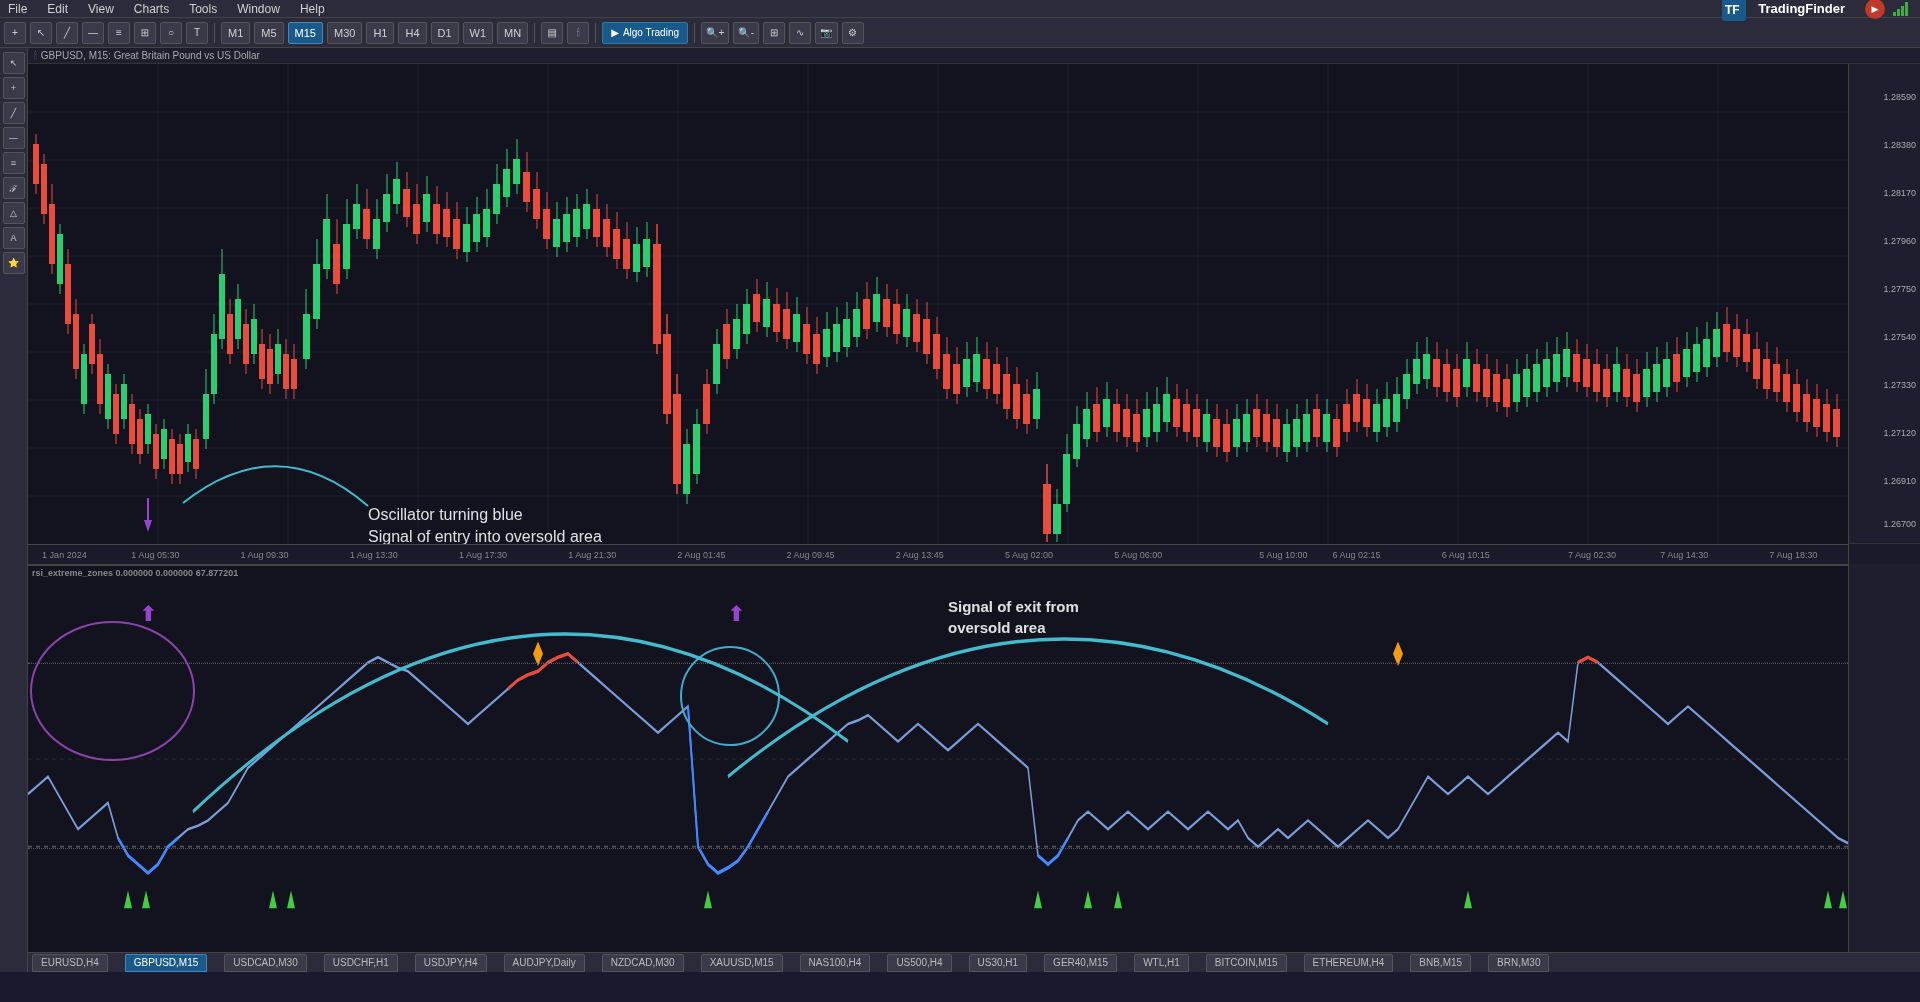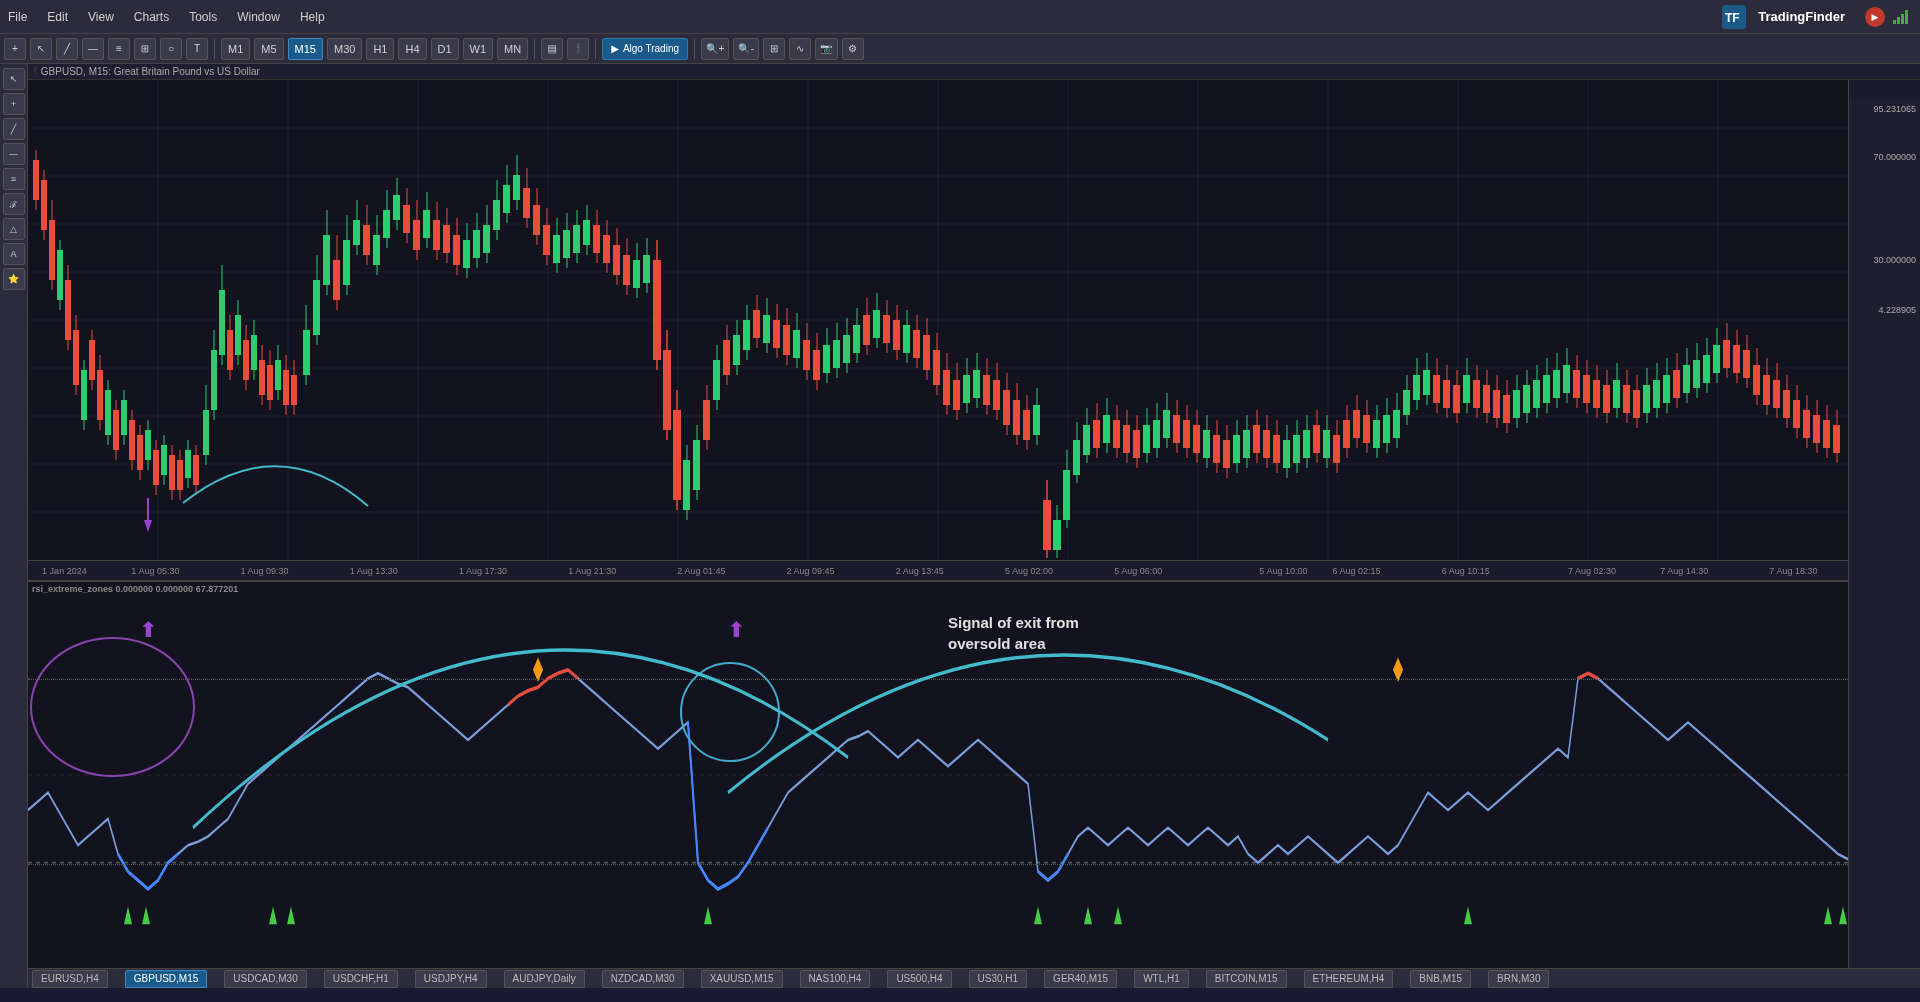--- a/index.html
+++ b/index.html
@@ -7,21 +7,21 @@
       width: 1920px;
       height: 1002px;
       background: #1a1a2e;
       font-family: 'Arial', sans-serif;
       overflow: hidden;
       color: #c0c0c0;
     }
 
     
     #menu-bar {
-      height: 34px;
+      height: 18px;
       background: #2b2b3b;
       display: flex;
       align-items: center;
       padding: 0 4px;
       gap: 12px;
       border-bottom: 1px solid #444;
       font-size: 12px;
       color: #d0d0d0;
     }
     #menu-bar span {
@@ -766,20 +766,24 @@
               <rect x="1785" y="335" width="7" height="28" fill="#e74c3c"></rect>
                 <line x1="1789" y1="320" x2="1789" y2="373" stroke="#e74c3c" stroke-width="1"></line>
               <rect x="1795" y="340" width="7" height="28" fill="#e74c3c"></rect>
                 <line x1="1799" y1="325" x2="1799" y2="378" stroke="#e74c3c" stroke-width="1"></line>
               <rect x="1805" y="345" width="7" height="28" fill="#e74c3c"></rect>
                 <line x1="1809" y1="330" x2="1809" y2="383" stroke="#e74c3c" stroke-width="1"></line>
             </g>
           </svg>
 
           
+          <div class="chart-annotation" style="top:440px; left:340px;">
+            <div>Oscillator turning blue</div>
+            <div>Signal of entry into oversold area</div>
+          </div>
         </div>
 
         <div id="time-axis" style="height:20px; background:#1a1a2a; border-top:1px solid #444; position:relative; overflow:hidden; font-size:9px; color:#888;">
           <span class="time-label" style="left:2%;">1 Jan 2024</span>
           <span class="time-label" style="left:7%;">1 Aug 05:30</span>
           <span class="time-label" style="left:13%;">1 Aug 09:30</span>
           <span class="time-label" style="left:19%;">1 Aug 13:30</span>
           <span class="time-label" style="left:25%;">1 Aug 17:30</span>
           <span class="time-label" style="left:31%;">1 Aug 21:30</span>
           <span class="time-label" style="left:37%;">2 Aug 01:45</span>
@@ -855,29 +859,35 @@
           </svg>
 
           
           <div style="position:absolute; top:35px; left:112px; font-size:20px; color:#9944cc; transform:rotate(180deg);">⬇</div>
           <div style="position:absolute; top:35px; left:700px; font-size:20px; color:#9944cc; transform:rotate(180deg);">⬇</div>
         </div>
       </div>
 
       <div style="width:72px; background:#1e1e2e; border-left:1px solid #444; display:flex; flex-direction:column; position:relative;">
 
+        <div style="flex:0 0 480px; position:relative; border-bottom:1px solid #333;">
+          <div class="price-level" style="top:28px;">1.28590</div>
+          <div class="price-level" style="top:76px;">1.28380</div>
+          <div class="price-level" style="top:124px;">1.28170</div>
+          <div class="price-level" style="top:172px;">1.27960</div>
+          <div class="price-level" style="top:220px;">1.27750</div>
+          <div class="price-level" style="top:268px;">1.27540</div>
+          <div class="price-level" style="top:316px;">1.27330</div>
+          <div class="price-level" style="top:364px;">1.27120</div>
+          <div class="price-level" style="top:412px;">1.26910</div>
+          <div class="price-level" style="top:455px;">1.26700</div>
+        </div>
 
         <div style="flex:0 0 20px; background:#1a1a2a;"></div>
 
-        <div style="flex:1; position:relative;">
-          <div class="price-level" style="top:4px; font-size:9px;">95.231065</div>
-          <div class="price-level" style="top:52px; font-size:9px;">70.000000</div>
-          <div class="price-level" style="top:155px; font-size:9px;">30.000000</div>
-          <div class="price-level" style="top:205px; font-size:9px;">4.228905</div>
-        </div>
       </div>
     </div>
 
     <div id="bottom-tabs">
       <div class="chart-tab">EURUSD,H4</div>
       <div class="chart-tab active-tab">GBPUSD,M15</div>
       <div class="chart-tab">USDCAD,M30</div>
       <div class="chart-tab">USDCHF,H1</div>
       <div class="chart-tab">USDJPY,H4</div>
       <div class="chart-tab">AUDJPY,Daily</div>

